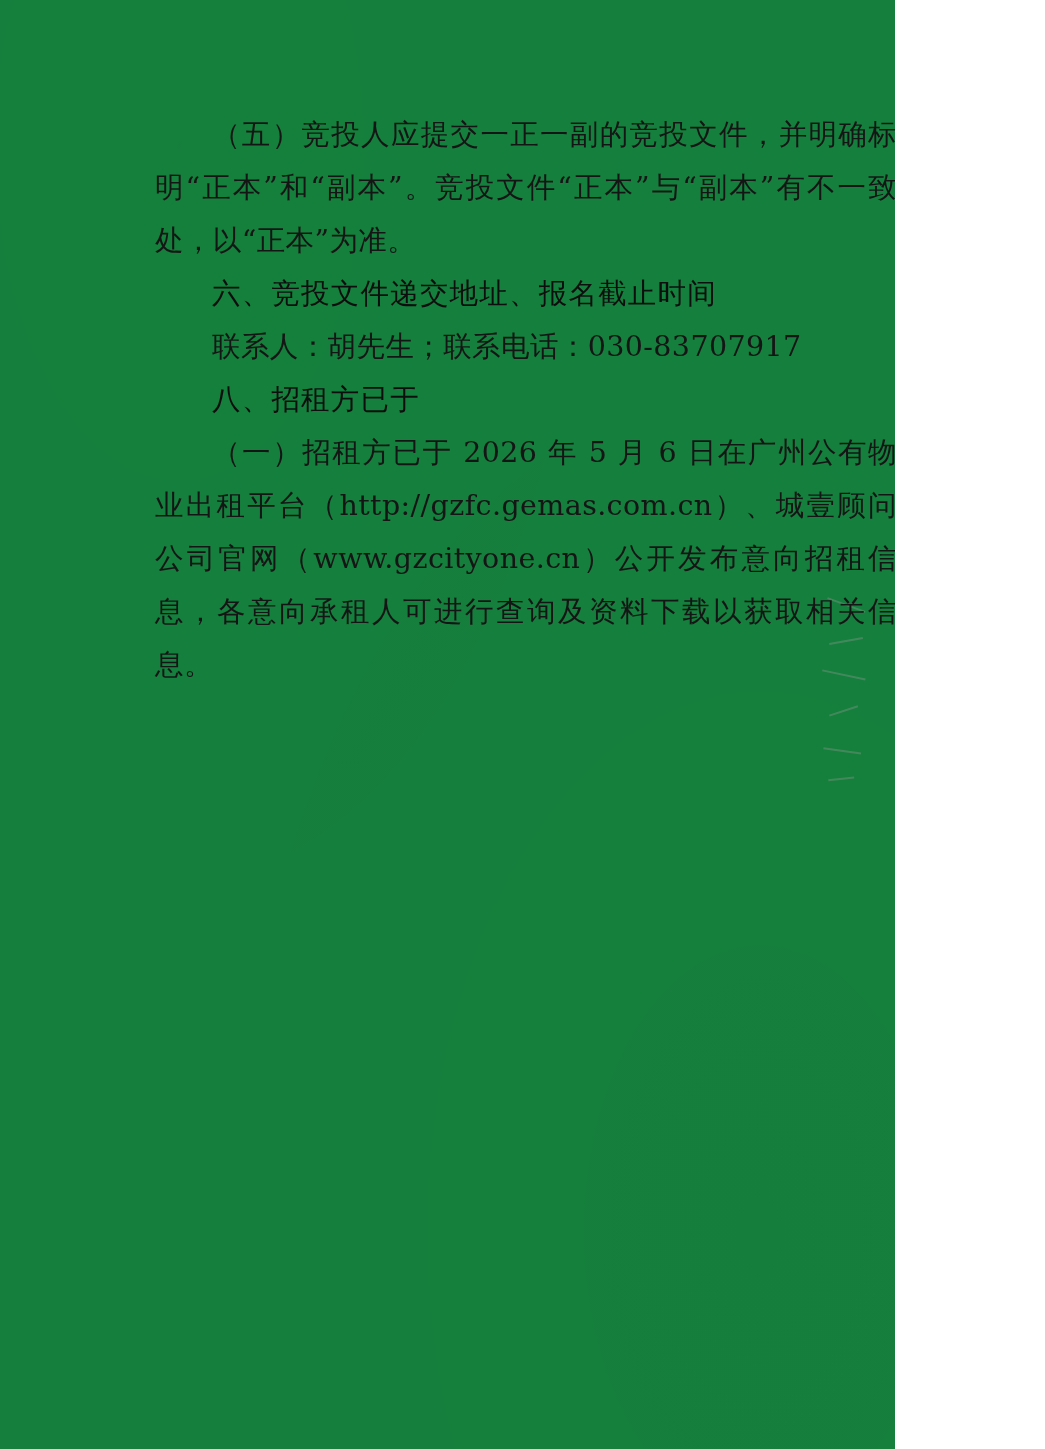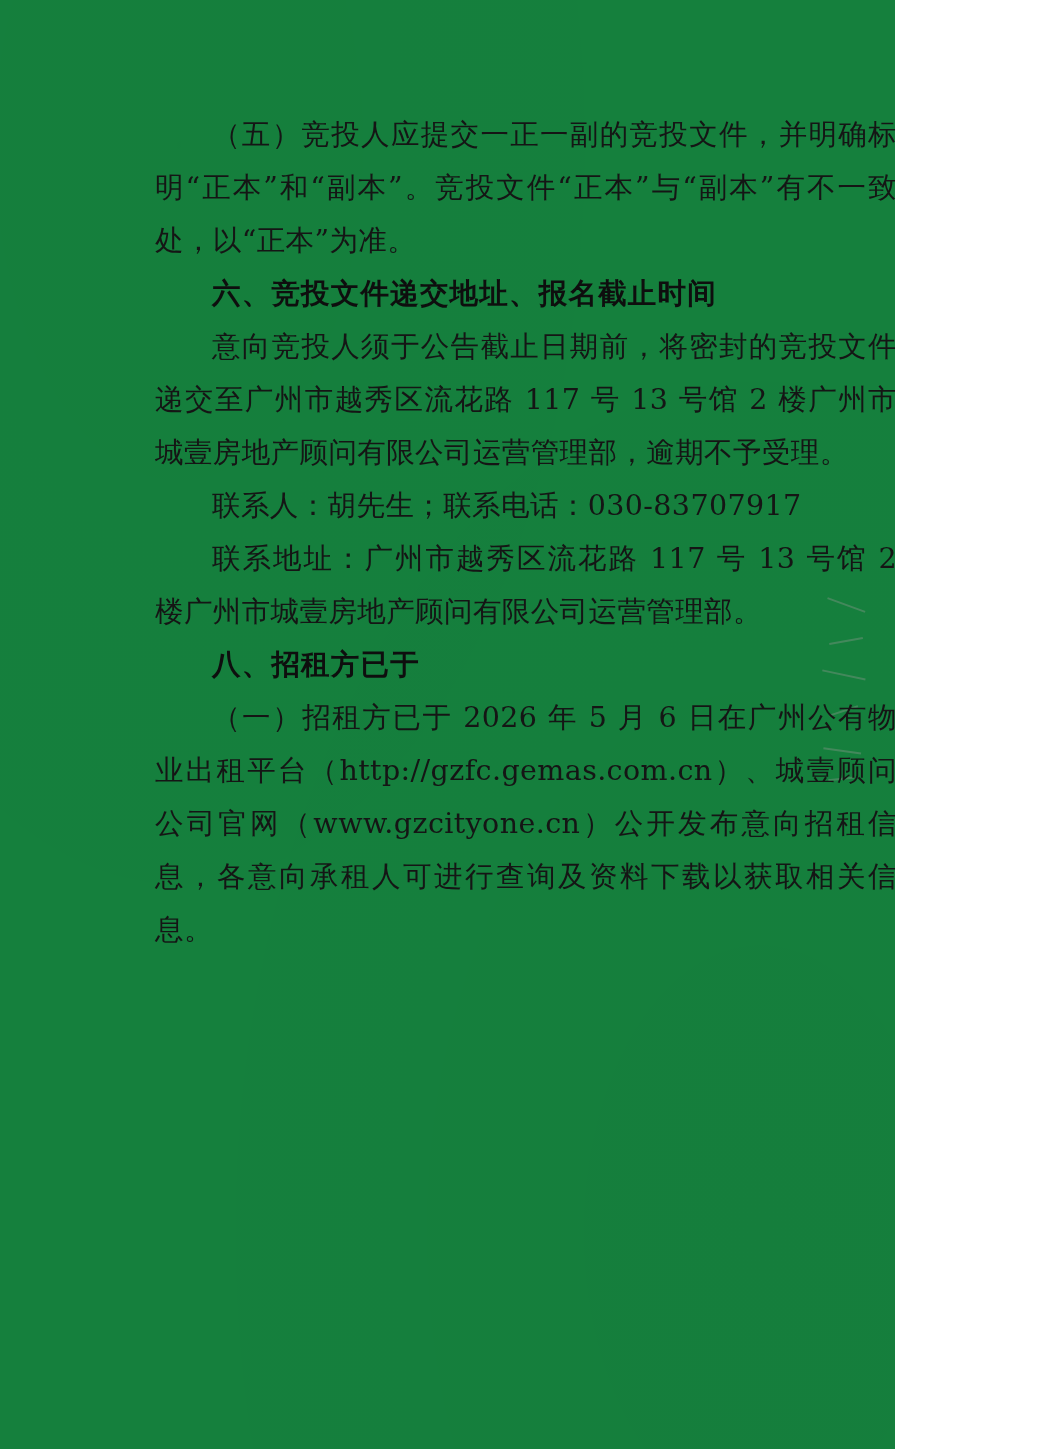--- a/index.html
+++ b/index.html
@@ -38,21 +38,21 @@
     line-height: 53px;
     color: #151515;
     letter-spacing: 0.4px;
     text-align: justify;
     text-justify: inter-ideograph;
   }
   p.indent {
     text-indent: 57px;
   }
   p.heading {
-    font-weight: bold;
+    font-weight: normal;
     text-indent: 57px;
     letter-spacing: 1.2px;
     color: #0e0e0e;
   }
   .blk {
     margin-bottom: 0;
   }
   
   .side-mark {
     position: absolute;
@@ -85,19 +85,17 @@
     <span class="stroke s2"></span>
     <span class="stroke s3"></span>
     <span class="stroke s4"></span>
     <span class="stroke s5"></span>
     <span class="stroke s6"></span>
   </div>
 
   <div class="content">
     <p class="indent blk">（五）竞投人应提交一正一副的竞投文件，并明确标明“正本”和“副本”。竞投文件“正本”与“副本”有不一致处，以“正本”为准。</p>
     <p class="heading blk">六、竞投文件递交地址、报名截止时间</p>
-    <p class="indent blk">意向竞投人须于公告截止日期前，将密封的竞投文件递交至广州市越秀区流花路 117 号 13 号馆 2 楼广州市城壹房地产顾问有限公司运营管理部，逾期不予受理。</p>
     <p class="indent blk">联系人：胡先生；联系电话：030-83707917</p>
-    <p class="indent blk">联系地址：广州市越秀区流花路 117 号 13 号馆 2 楼广州市城壹房地产顾问有限公司运营管理部。</p>
     <p class="heading blk">八、招租方已于</p>
     <p class="indent blk">（一）招租方已于 2026 年 5 月 6 日在广州公有物业出租平台（http://gzfc.gemas.com.cn）、城壹顾问公司官网（www.gzcityone.cn）公开发布意向招租信息，各意向承租人可进行查询及资料下载以获取相关信息。</p>
   </div>
 </div>
 
 </body></html>

